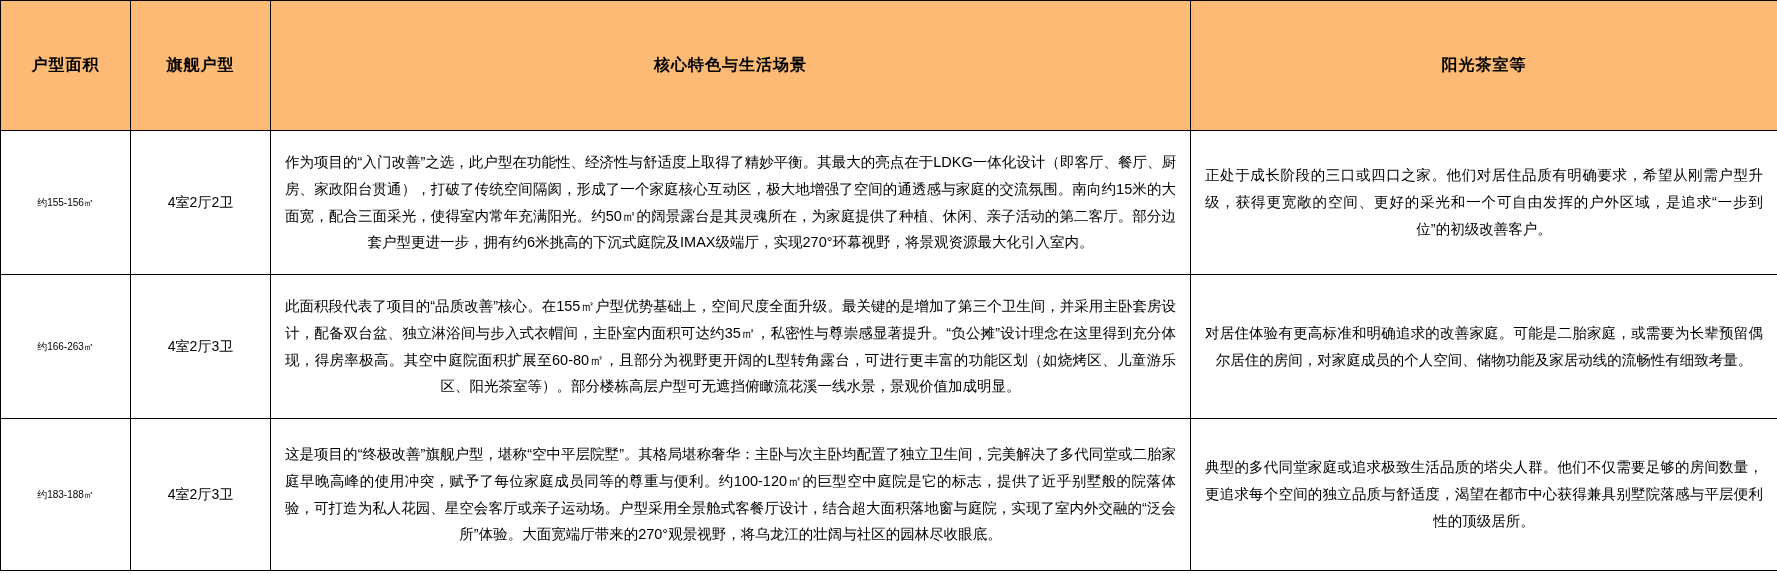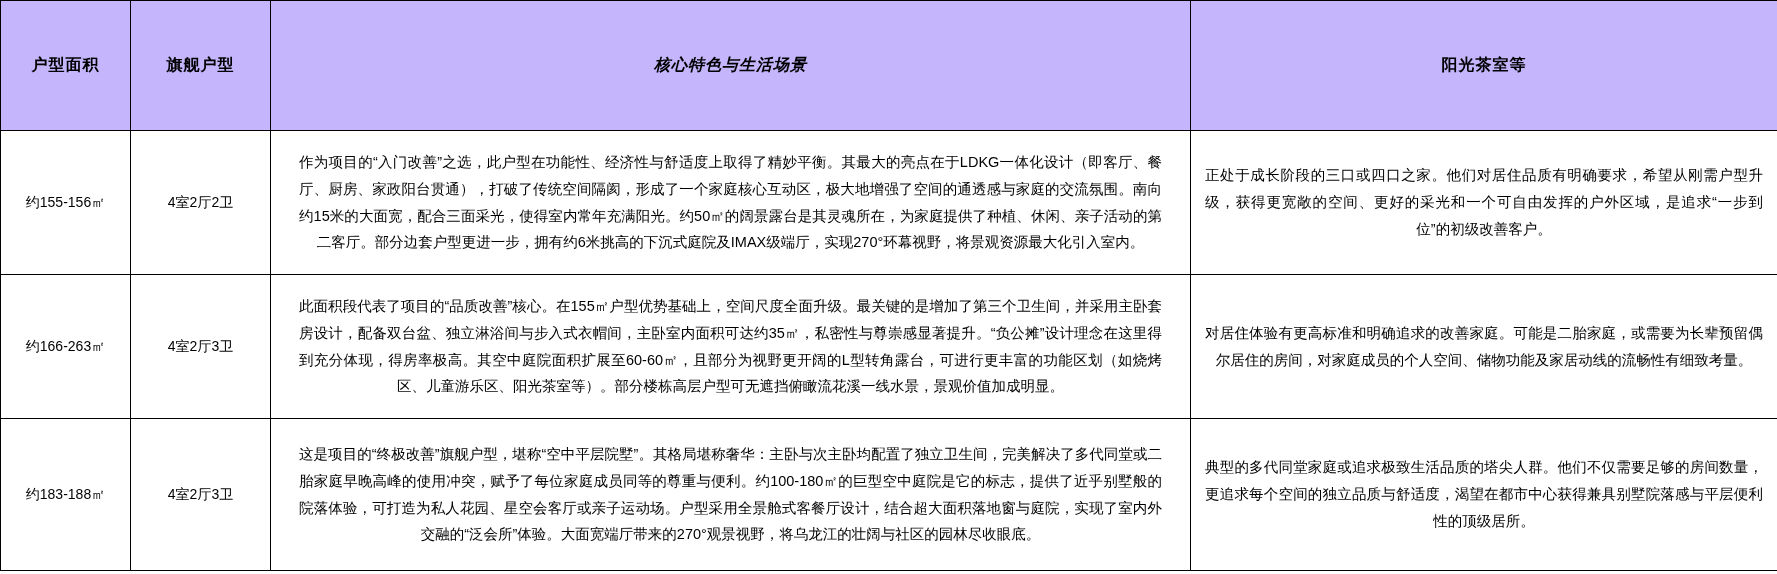--- a/index.html
+++ b/index.html
@@ -30,49 +30,49 @@
   table.spec-table col.c3 { width: 920px; }
   table.spec-table col.c4 { width: 587px; }
 
   table.spec-table th,
   table.spec-table td {
     border: 1px solid #000000;
     vertical-align: middle;
     box-sizing: border-box;
   }
   table.spec-table thead th {
-    background: #c4b5fd;
+    background: #fdba74;
     height: 130px;
     font-weight: bold;
     font-size: 16px;
     text-align: center;
     letter-spacing: 1px;
     padding: 12px 6px;
   }
   .h-area { font-size: 16px; }
   .h-layout { font-size: 16px; }
-  .h-core { font-size: 17px; font-style: italic; }
+  .h-core { font-size: 17px; }
   .h-target { font-size: 17px; }
 
   td.cell-area {
     text-align: center;
-    font-size: 14px;
+    font-size: 10px;
     padding: 6px 4px;
   }
   td.cell-layout {
     text-align: center;
     font-size: 14px;
     padding: 14px 4px;
   }
   td.cell-core {
     text-align: justify;
     text-align-last: center;
     font-size: 14.5px;
     line-height: 1.85;
-    padding: 10px 28px;
+    padding: 10px 14px;
   }
   td.cell-target {
     text-align: justify;
     text-align-last: center;
     font-size: 14.5px;
     line-height: 1.85;
     padding: 18px 14px;
   }
   tbody tr.row-1 { height: 144px; }
   tbody tr.row-2 { height: 144px; }
@@ -100,24 +100,24 @@
     <tbody>
       <tr class="row-1">
         <td class="cell-area">约155-156㎡</td>
         <td class="cell-layout">4室2厅2卫</td>
         <td class="cell-core">作为项目的“入门改善”之选，此户型在功能性、经济性与舒适度上取得了精妙平衡。其最大的亮点在于LDKG一体化设计（即客厅、餐厅、厨房、家政阳台贯通），打破了传统空间隔阂，形成了一个家庭核心互动区，极大地增强了空间的通透感与家庭的交流氛围。南向约15米的大面宽，配合三面采光，使得室内常年充满阳光。约50㎡的阔景露台是其灵魂所在，为家庭提供了种植、休闲、亲子活动的第二客厅。部分边套户型更进一步，拥有约6米挑高的下沉式庭院及IMAX级端厅，实现270°环幕视野，将景观资源最大化引入室内。</td>
         <td class="cell-target">正处于成长阶段的三口或四口之家。他们对居住品质有明确要求，希望从刚需户型升级，获得更宽敞的空间、更好的采光和一个可自由发挥的户外区域，是追求“一步到位”的初级改善客户。</td>
       </tr>
       <tr class="row-2">
         <td class="cell-area">约166-263㎡</td>
         <td class="cell-layout">4室2厅3卫</td>
-        <td class="cell-core">此面积段代表了项目的“品质改善”核心。在155㎡户型优势基础上，空间尺度全面升级。最关键的是增加了第三个卫生间，并采用主卧套房设计，配备双台盆、独立淋浴间与步入式衣帽间，主卧室内面积可达约35㎡，私密性与尊崇感显著提升。“负公摊”设计理念在这里得到充分体现，得房率极高。其空中庭院面积扩展至60-60㎡，且部分为视野更开阔的L型转角露台，可进行更丰富的功能区划（如烧烤区、儿童游乐区、阳光茶室等）。部分楼栋高层户型可无遮挡俯瞰流花溪一线水景，景观价值加成明显。</td>
+        <td class="cell-core">此面积段代表了项目的“品质改善”核心。在155㎡户型优势基础上，空间尺度全面升级。最关键的是增加了第三个卫生间，并采用主卧套房设计，配备双台盆、独立淋浴间与步入式衣帽间，主卧室内面积可达约35㎡，私密性与尊崇感显著提升。“负公摊”设计理念在这里得到充分体现，得房率极高。其空中庭院面积扩展至60-80㎡，且部分为视野更开阔的L型转角露台，可进行更丰富的功能区划（如烧烤区、儿童游乐区、阳光茶室等）。部分楼栋高层户型可无遮挡俯瞰流花溪一线水景，景观价值加成明显。</td>
         <td class="cell-target">对居住体验有更高标准和明确追求的改善家庭。可能是二胎家庭，或需要为长辈预留偶尔居住的房间，对家庭成员的个人空间、储物功能及家居动线的流畅性有细致考量。</td>
       </tr>
       <tr class="row-3">
         <td class="cell-area">约183-188㎡</td>
         <td class="cell-layout">4室2厅3卫</td>
-        <td class="cell-core">这是项目的“终极改善”旗舰户型，堪称“空中平层院墅”。其格局堪称奢华：主卧与次主卧均配置了独立卫生间，完美解决了多代同堂或二胎家庭早晚高峰的使用冲突，赋予了每位家庭成员同等的尊重与便利。约100-180㎡的巨型空中庭院是它的标志，提供了近乎别墅般的院落体验，可打造为私人花园、星空会客厅或亲子运动场。户型采用全景舱式客餐厅设计，结合超大面积落地窗与庭院，实现了室内外交融的“泛会所”体验。大面宽端厅带来的270°观景视野，将乌龙江的壮阔与社区的园林尽收眼底。</td>
+        <td class="cell-core">这是项目的“终极改善”旗舰户型，堪称“空中平层院墅”。其格局堪称奢华：主卧与次主卧均配置了独立卫生间，完美解决了多代同堂或二胎家庭早晚高峰的使用冲突，赋予了每位家庭成员同等的尊重与便利。约100-120㎡的巨型空中庭院是它的标志，提供了近乎别墅般的院落体验，可打造为私人花园、星空会客厅或亲子运动场。户型采用全景舱式客餐厅设计，结合超大面积落地窗与庭院，实现了室内外交融的“泛会所”体验。大面宽端厅带来的270°观景视野，将乌龙江的壮阔与社区的园林尽收眼底。</td>
         <td class="cell-target">典型的多代同堂家庭或追求极致生活品质的塔尖人群。他们不仅需要足够的房间数量，更追求每个空间的独立品质与舒适度，渴望在都市中心获得兼具别墅院落感与平层便利性的顶级居所。</td>
       </tr>
     </tbody>
   </table>
 </div>
 
 </body></html>

